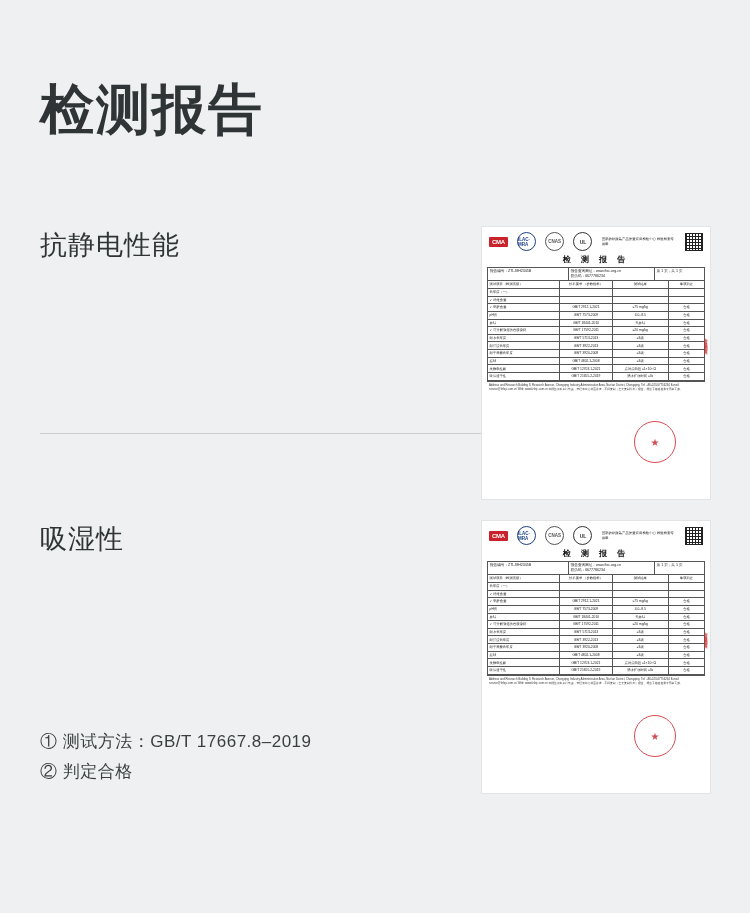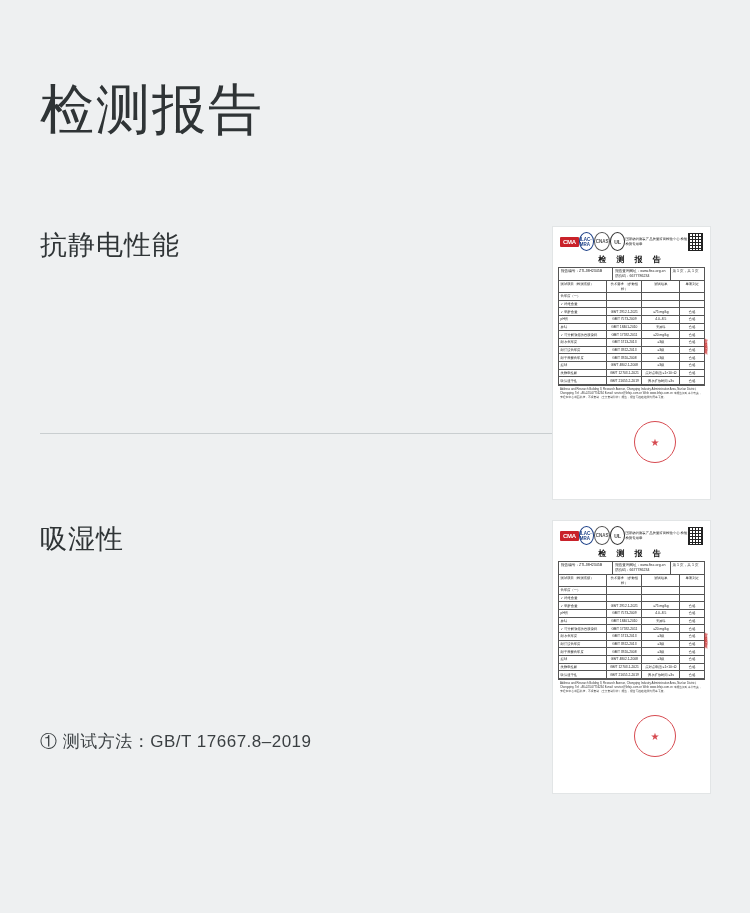--- a/index.html
+++ b/index.html
@@ -16,21 +16,21 @@
   }
   .page {
     position: relative;
     width: 750px;
     height: 913px;
     box-sizing: border-box;
     padding: 0 40px;
   }
   .main-title {
     font-size: 54px;
-    font-weight: 400;
+    font-weight: 700;
     color: #2f3436;
     letter-spacing: 2px;
     padding-top: 78px;
     margin: 0 0 0 0;
     line-height: 1.15;
   }
 
   .section {
     position: relative;
     margin-top: 87px;
@@ -56,21 +56,21 @@
     margin: 38px 0 0 0;
     border: none;
     border-top: 1px solid #c9ced0;
   }
 
   
   .cert {
     position: absolute;
     right: 0;
     top: 0;
-    width: 157px;
+    width: 228px;
     height: 272px;
     background: #fff;
     box-sizing: border-box;
     padding: 4px 5px 3px 5px;
     overflow: hidden;
     box-shadow: 0 0 0 1px #e2e5e6;
   }
   .cert-logos {
     display: flex;
     align-items: center;
@@ -345,20 +345,21 @@
     </div>
 
     <hr class="divider">
   </div>
 
   <div class="section">
     <h2 class="section-title">吸湿性</h2>
 
     <div class="notes">
       <div class="note-line">① 测试方法：GB/T 17667.8–2019</div>
+      <div class="note-line">② 判定合格</div>
     </div>
 
     <div class="cert">
       <div class="cert-logos">
         <div class="logo-cma">CMA</div>
         <div class="logo-circ">ILAC-MRA</div>
         <div class="logo-circ gray">CNAS</div>
         <div class="logo-ul">UL</div>
         <div class="logo-text-block">国家纺织服装产品质量监督检验中心 检验检测专用章</div>
         <div class="qr"></div>

